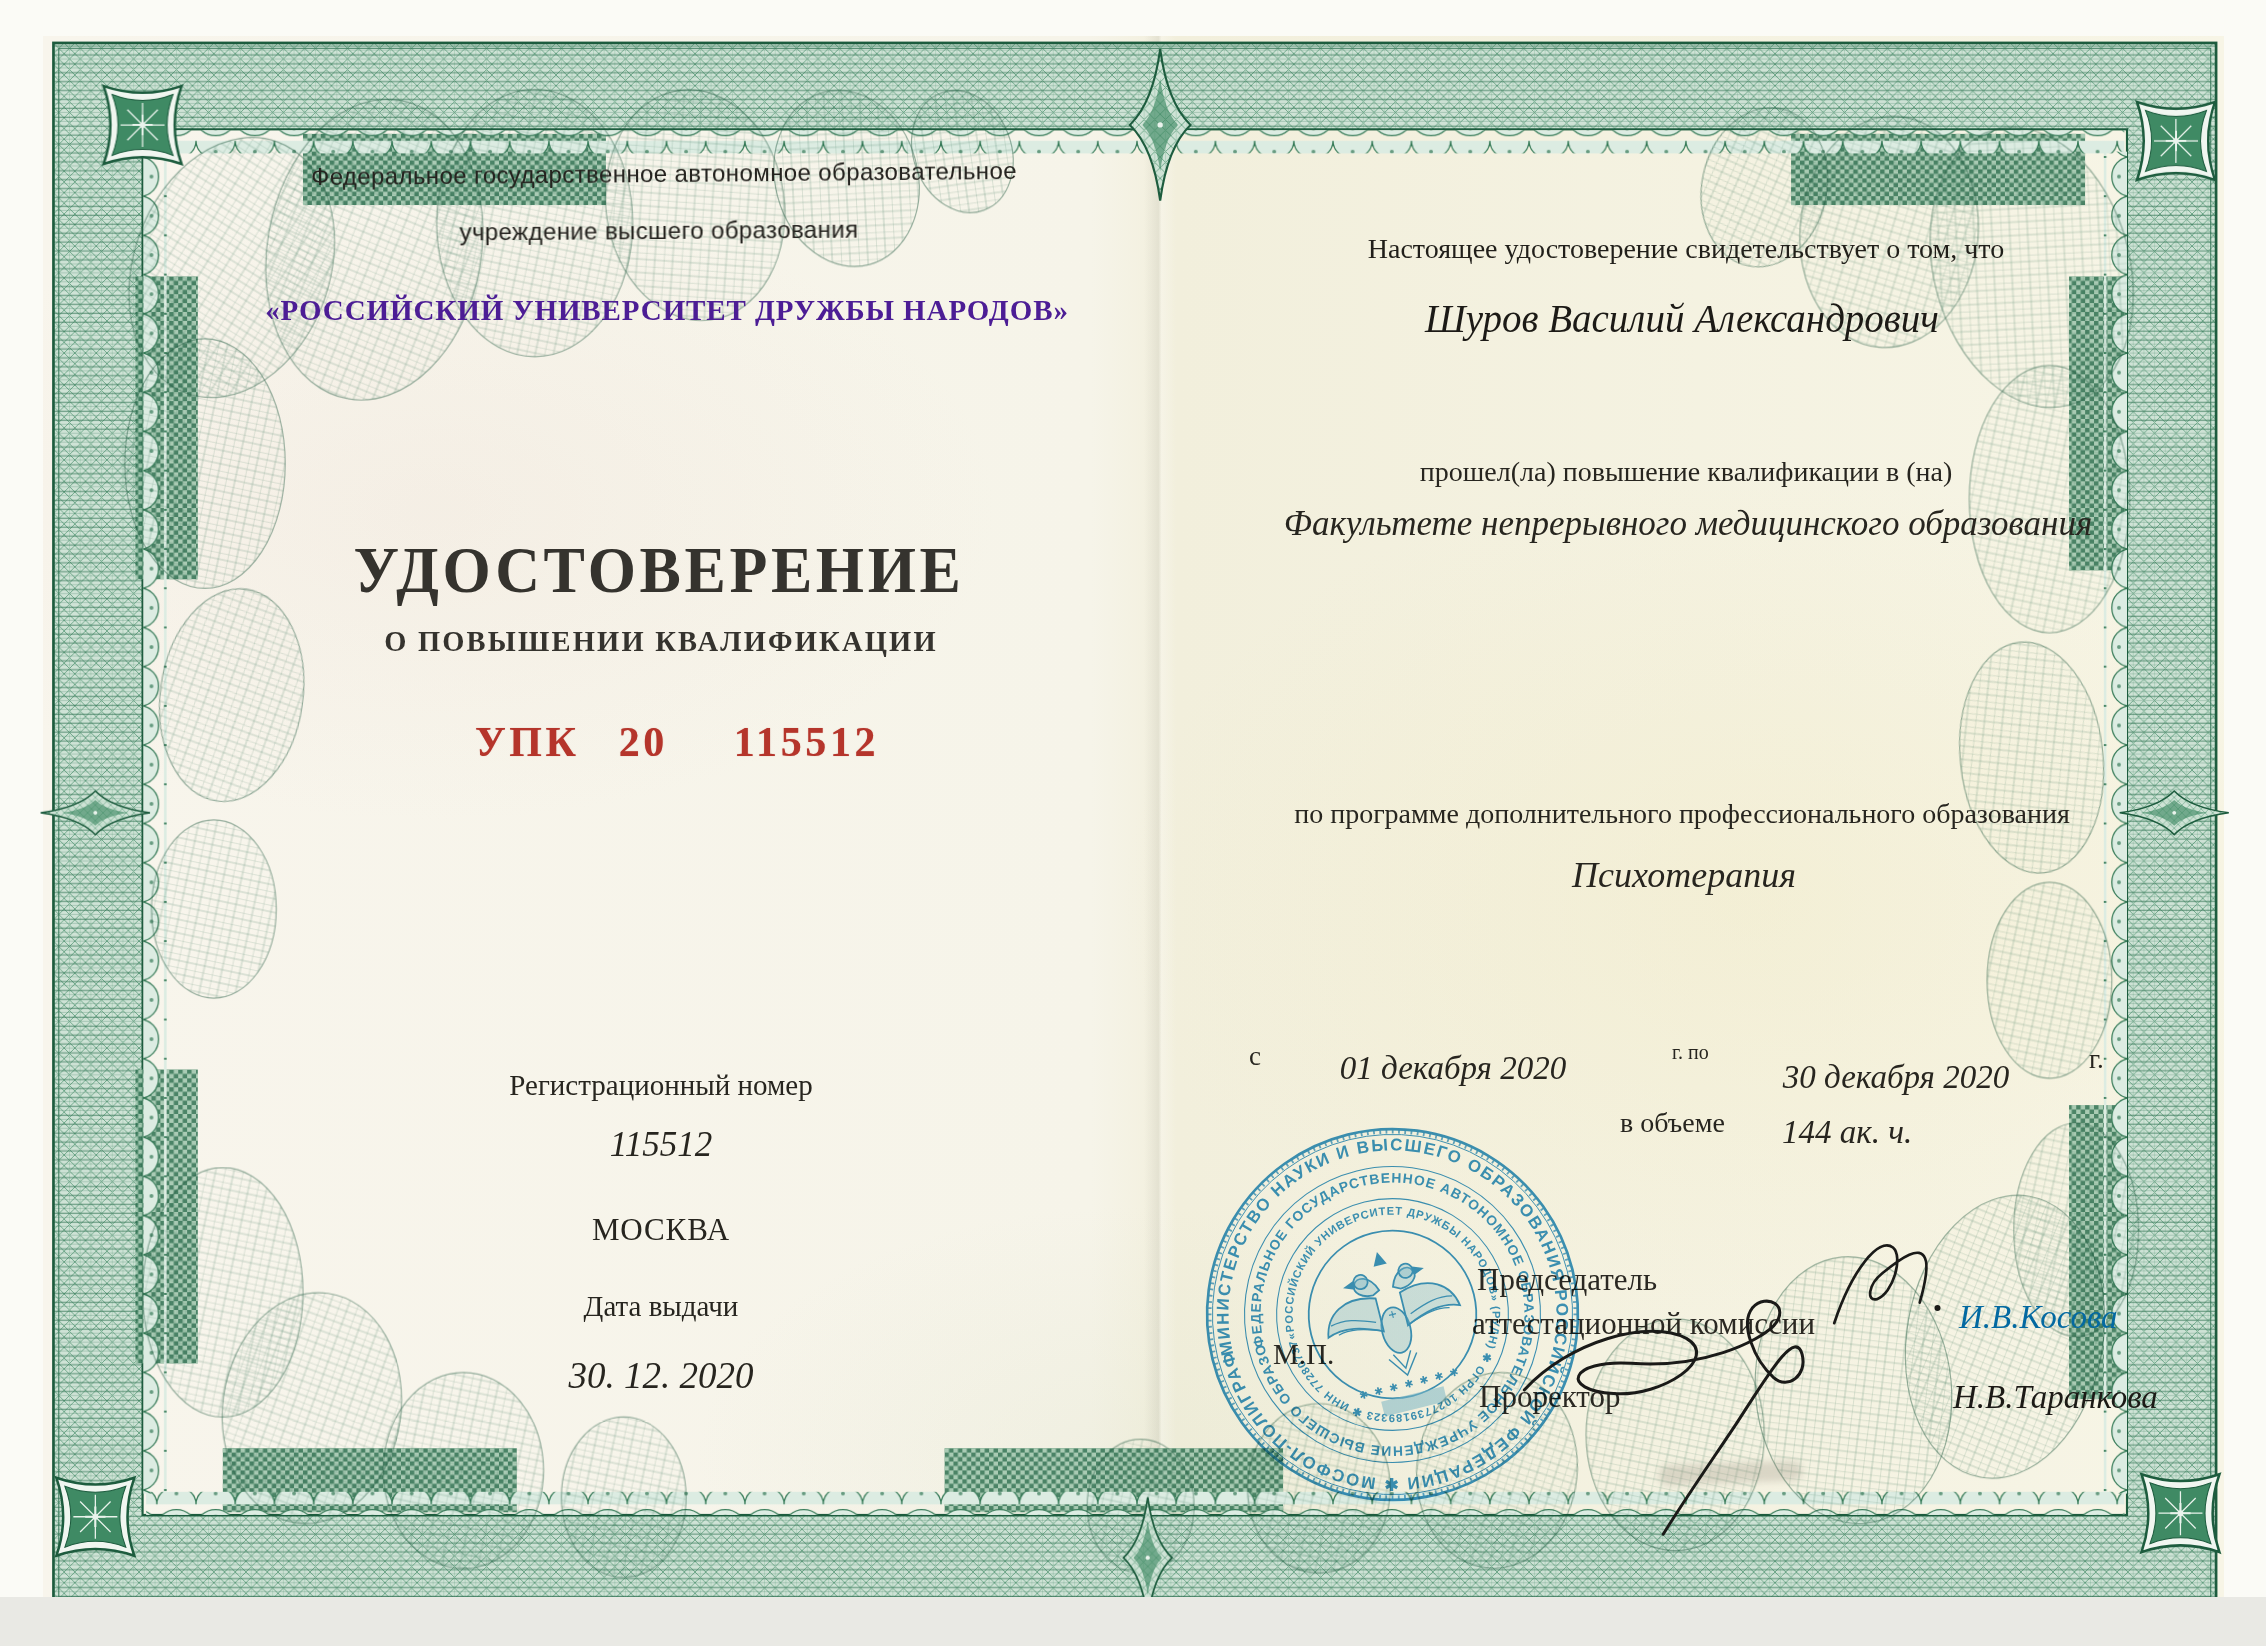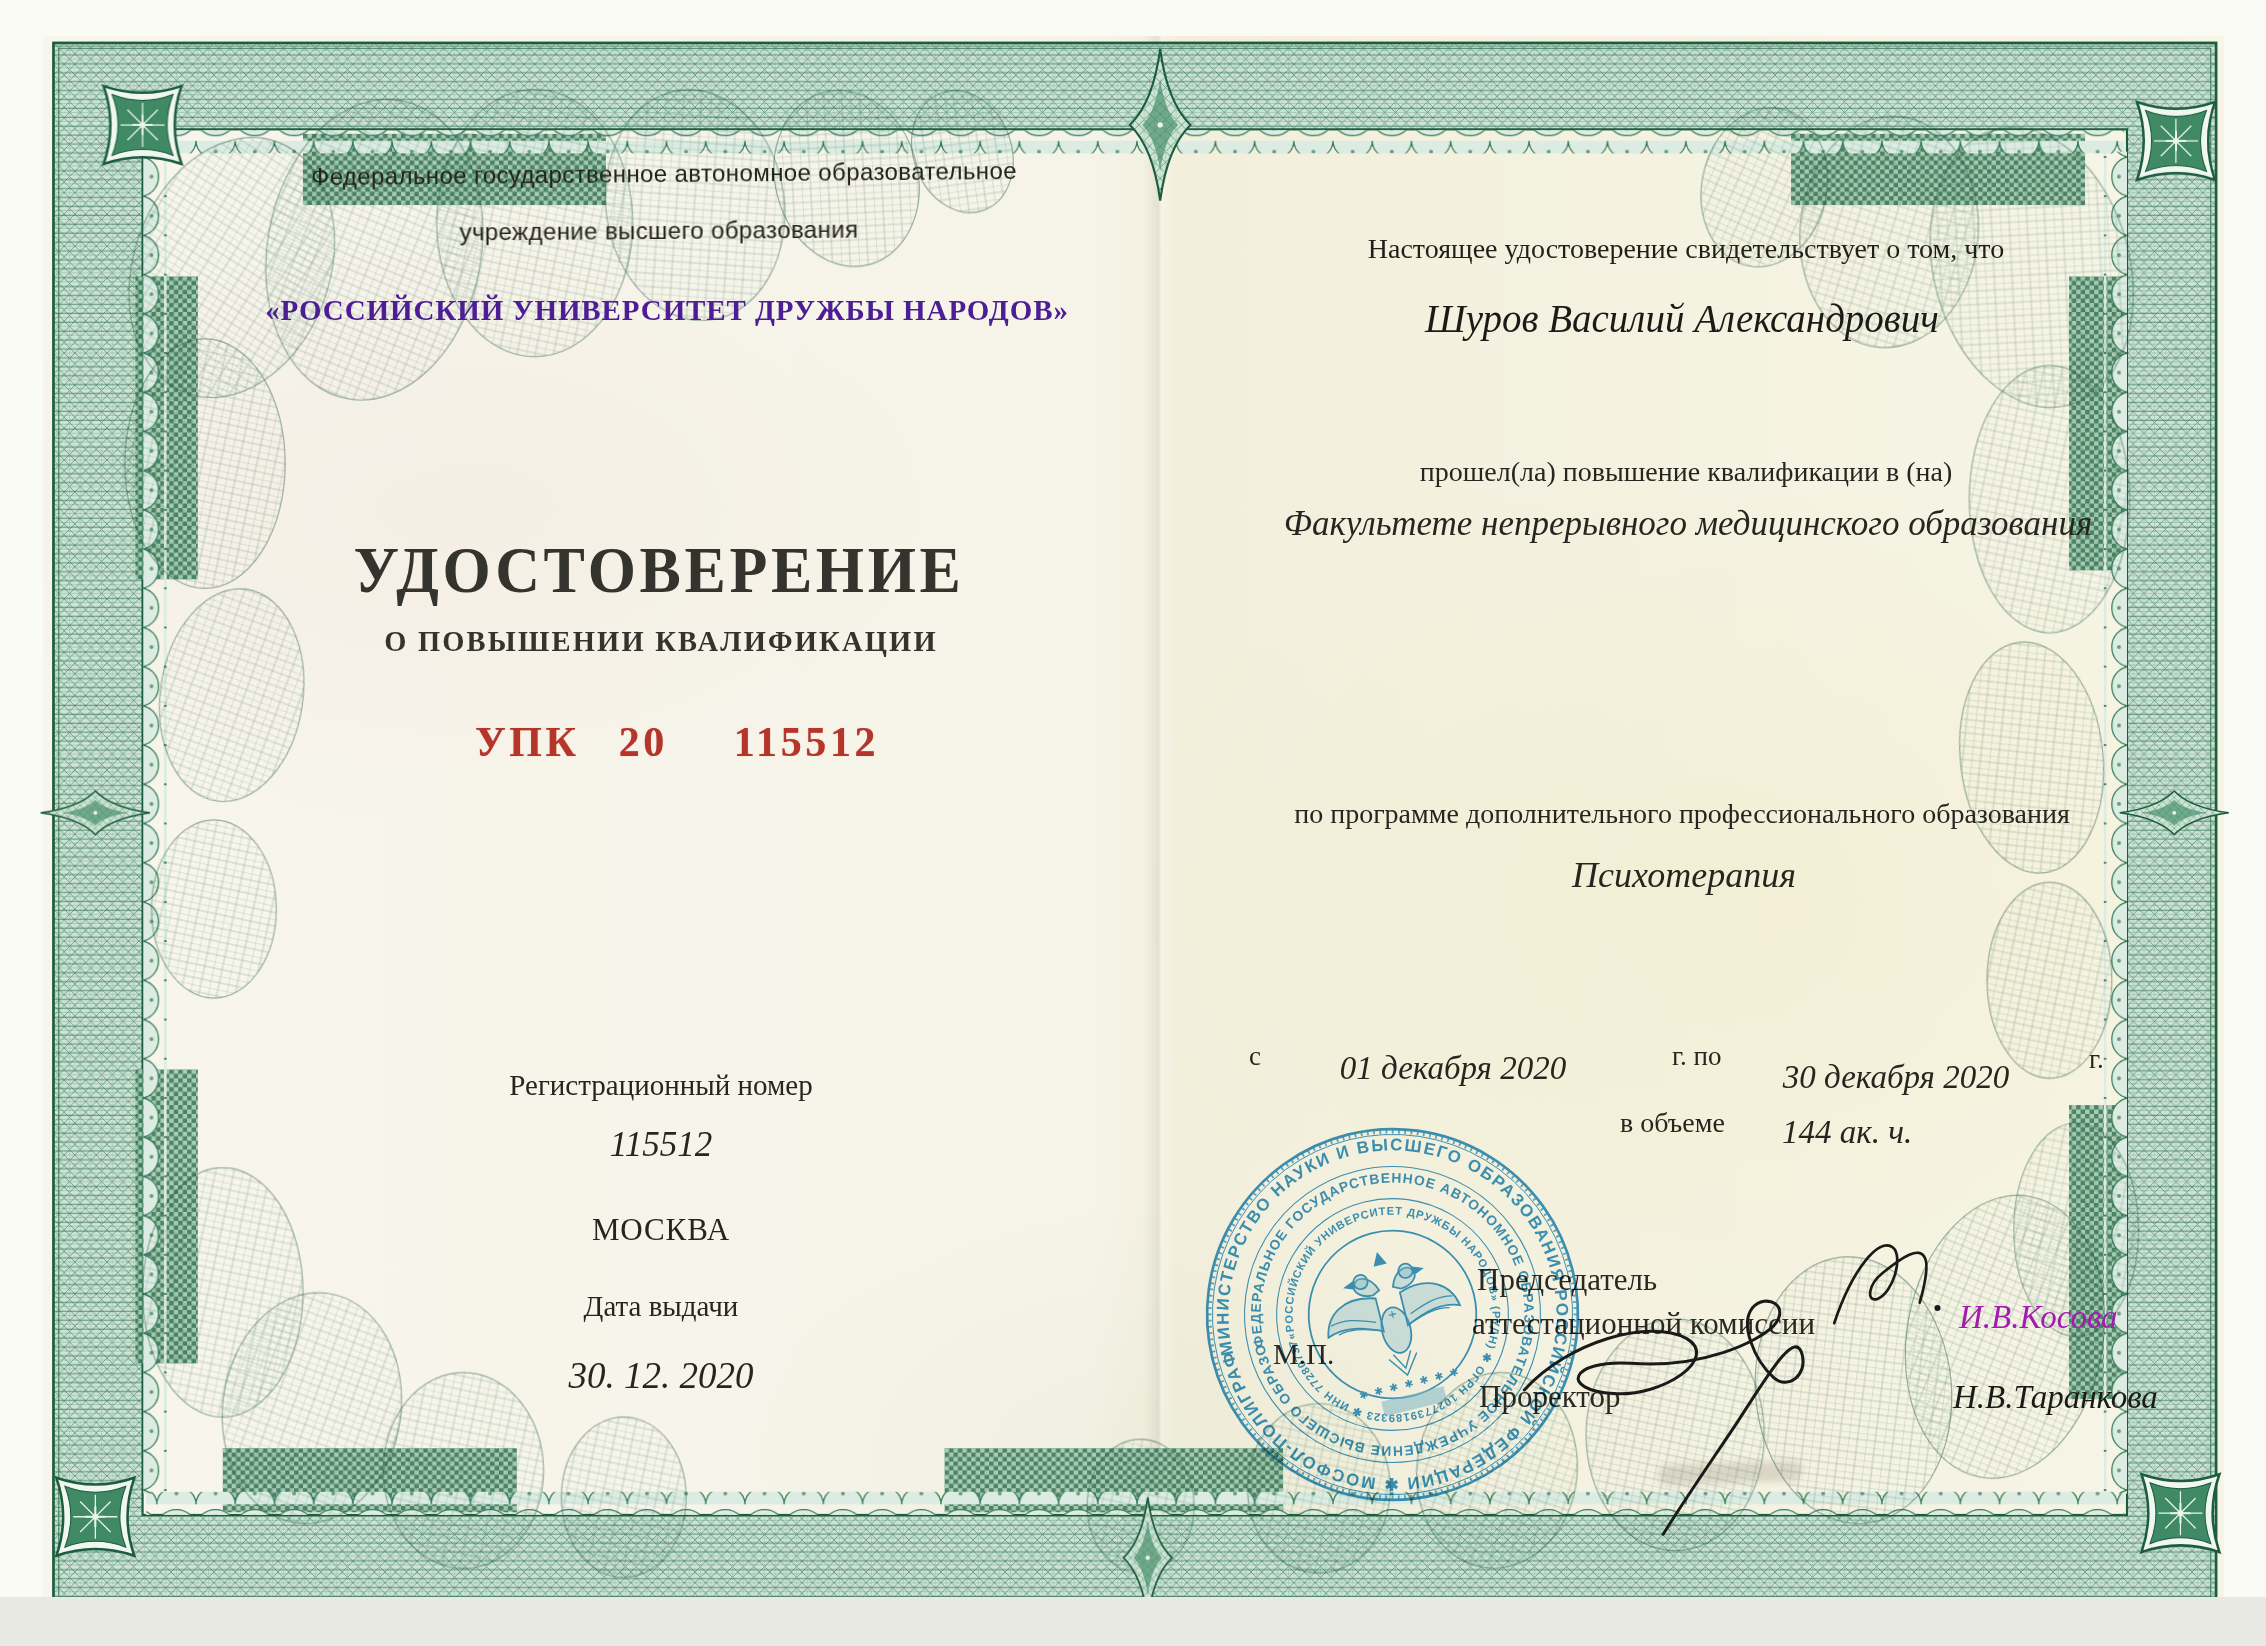--- a/index.html
+++ b/index.html
@@ -44,30 +44,30 @@
   .statement{left:1686px;top:233px;font-size:28px;color:#211f1a;}
   .holder{left:1682px;top:296px;font-size:39px;color:#1c1a16;}
   .completed{left:1686px;top:456px;font-size:28px;}
   .fac1{left:1688px;top:504px;font-size:35px;text-align:center;}
   .fac2{left:1686px;top:561px;font-size:35px;}
   .proglabel{left:1682px;top:798px;font-size:28px;}
   .progname{left:1684px;top:854px;font-size:36px;}
 
   .d-c{left:1249px;top:1041px;font-size:27px;}
   .d-from{left:1453px;top:1050px;font-size:33px;}
-  .d-mid{left:1672px;top:1041px;font-size:27px;}
+  .d-mid{left:1672px;top:1041px;font-size:20px;}
   .d-to{left:1896px;top:1059px;font-size:33px;}
   .d-g{left:2089px;top:1044px;font-size:27px;}
   .vol-l{left:1620px;top:1107px;font-size:28px;}
   .vol-v{left:1782px;top:1114px;font-size:33px;}
 
   .mp{left:1273px;top:1338px;font-size:29px;color:#2a2822;}
   .s1t1{left:1477px;top:1262px;font-size:31px;color:#2a2822;}
   .s1t2{left:1472px;top:1306px;font-size:31px;color:#2a2822;}
-  .s1n{left:1959px;top:1299px;font-size:33px;color:#a21caf;}
+  .s1n{left:1959px;top:1299px;font-size:33px;color:#0369a1;}
   .s2t{left:1479px;top:1379px;font-size:31px;color:#2a2822;}
   .s2n{left:1953px;top:1379px;font-size:33px;color:#1c1a16;}
 
   .stampwrap{position:absolute;left:1183px;top:1105px;width:419px;height:419px;mix-blend-mode:multiply;opacity:.93;}
   .sigwrap{position:absolute;left:1453px;top:1185px;width:855px;height:410px;}
   .smudge{position:absolute;left:1659px;top:1463px;width:143px;height:19.6px;background:rgba(125,115,100,.22);filter:blur(3.6px);transform:rotate(-2deg);border-radius:9px;}
 </style>
 </head>
 <body>
 

